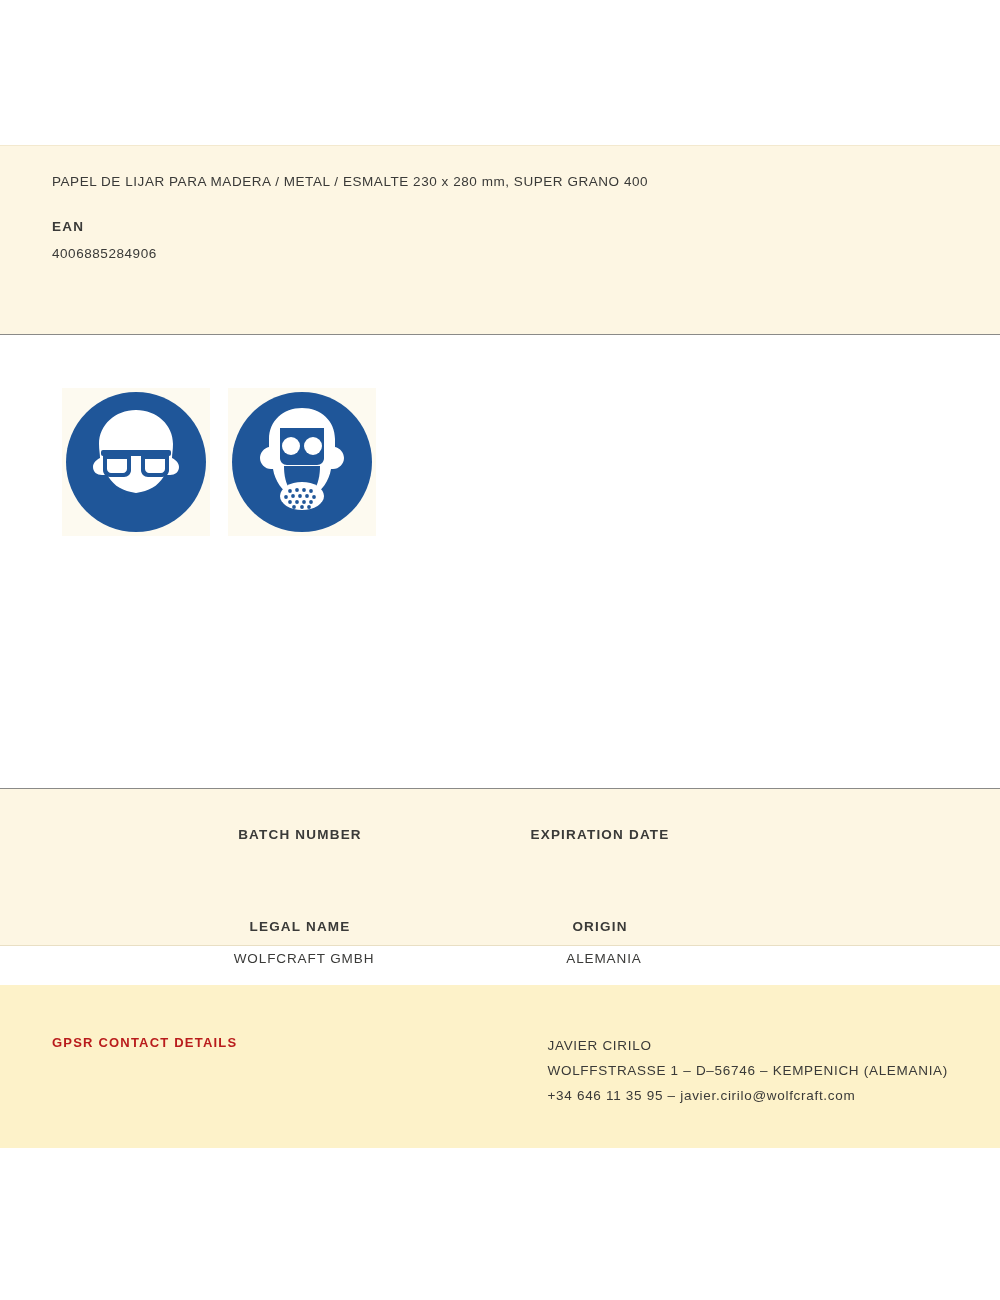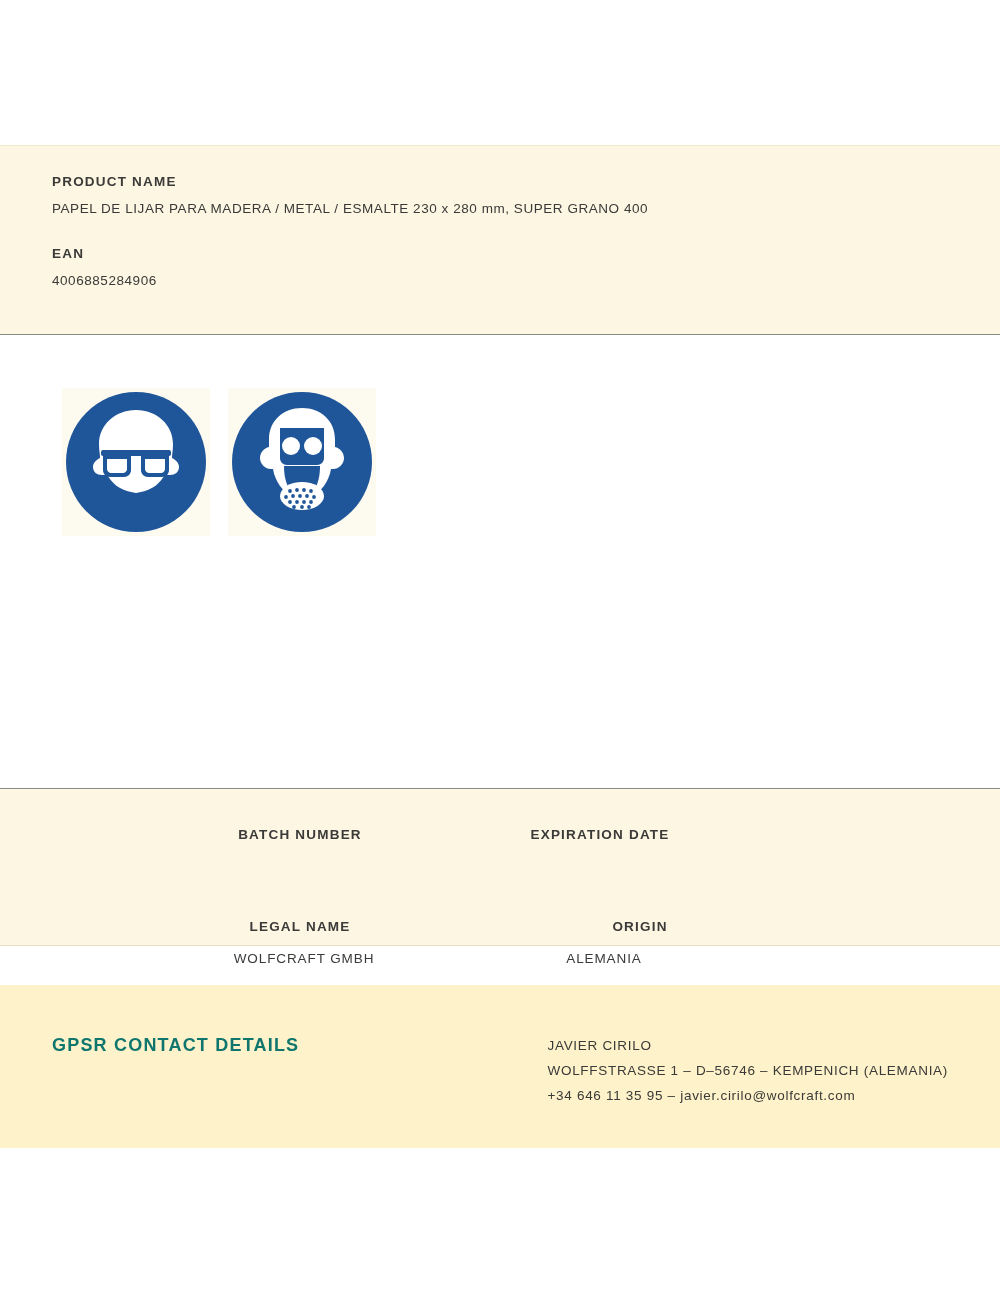--- a/index.html
+++ b/index.html
@@ -112,41 +112,41 @@
   }
   .info-val {
     font-size: 13.5px;
     letter-spacing: 0.9px;
     color: #3a3a38;
     min-height: 16px;
     margin-left: 8px;
   }
   .row-1 { padding-top: 36px; }
   .row-1-vals { padding-top: 18px; }
-  .row-2 { padding-top: 38px; gap: 40px; }
+  .row-2 { padding-top: 38px; }
   .row-2-vals { padding-top: 14px; }
 
   
   .gpsr-band {
     position: absolute;
     left: 0;
     top: 985px;
     width: 1000px;
     height: 163px;
     background: #fdf2c9;
     box-sizing: border-box;
   }
   .gpsr-label {
     position: absolute;
     left: 52px;
     top: 50px;
-    font-size: 18px;
+    font-size: 13px;
     font-weight: bold;
     letter-spacing: 1.2px;
-    color: #0f766e;
+    color: #b91c1c;
   }
   .gpsr-lines {
     position: absolute;
     right: 52px;
     top: 48px;
     text-align: left;
   }
   .gpsr-lines div {
     font-size: 13.5px;
     letter-spacing: 0.7px;
@@ -163,21 +163,20 @@
     background: #ffffff;
   }
 </style>
 </head>
 <body>
 
 <div class="page">
 
   <div class="product-block">
     <div class="product-inner">
-      <p class="field-label">PRODUCT NAME</p>
       <p class="field-value">PAPEL DE LIJAR PARA MADERA / METAL / ESMALTE 230 x 280 mm, SUPER GRANO 400</p>
       <div class="spacer-24"></div>
       <p class="field-label">EAN</p>
       <p class="field-value">4006885284906</p>
     </div>
   </div>
 
   <div class="picto-area">
     <div class="picto-row">
 

